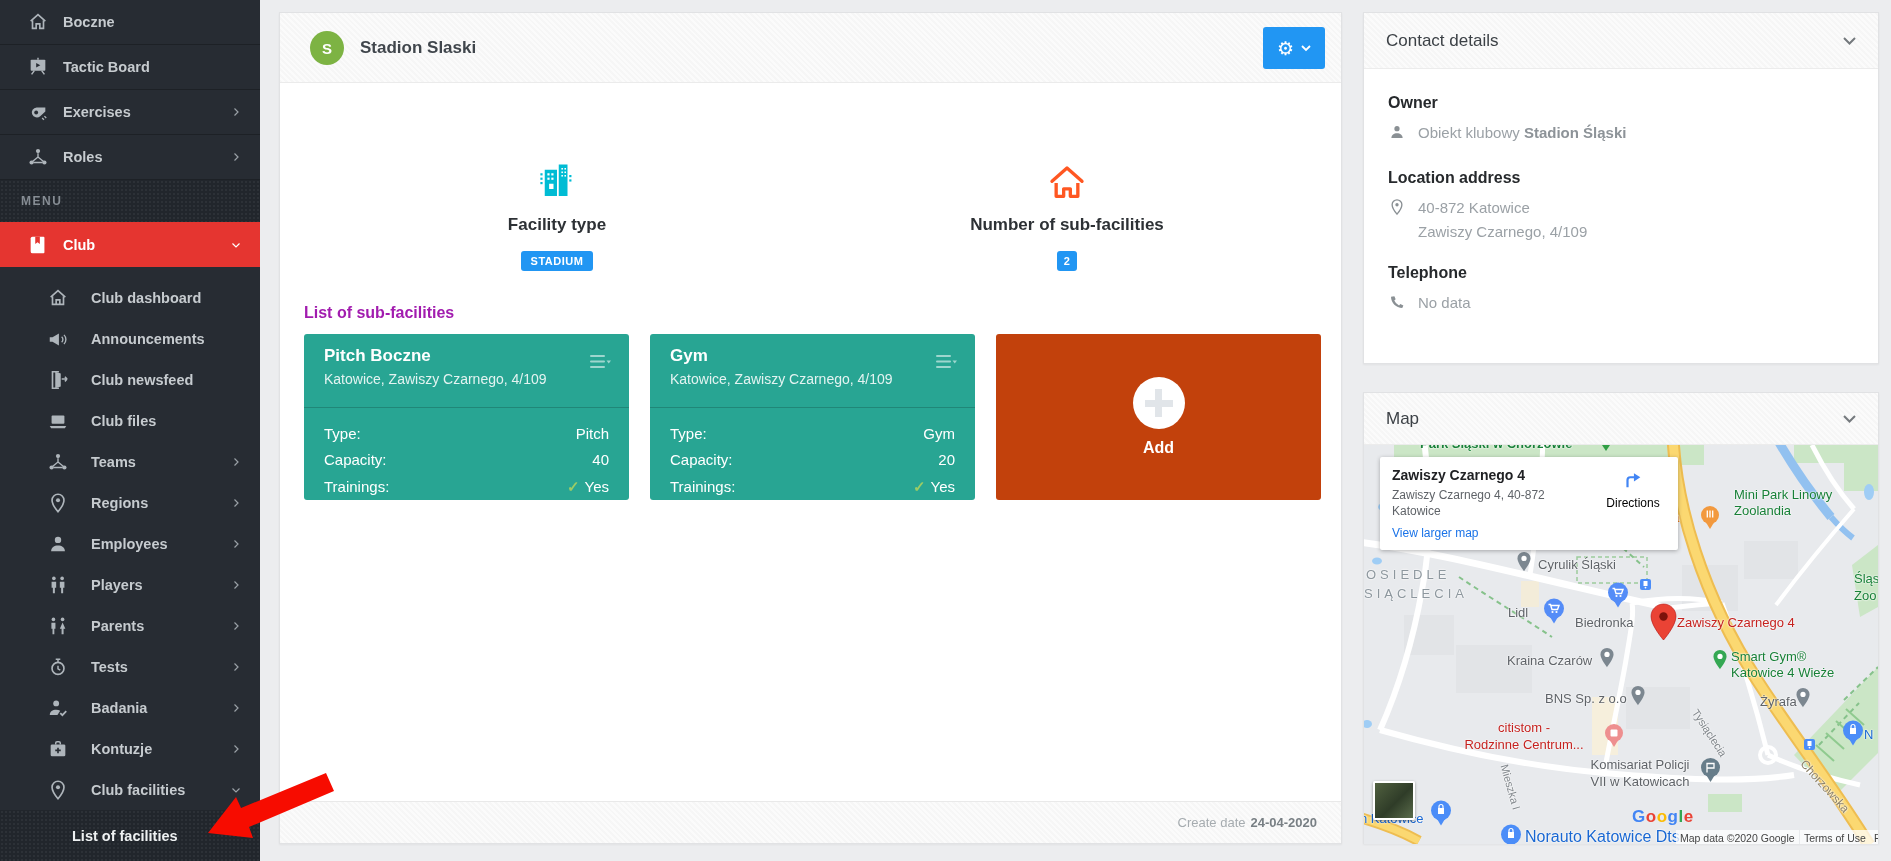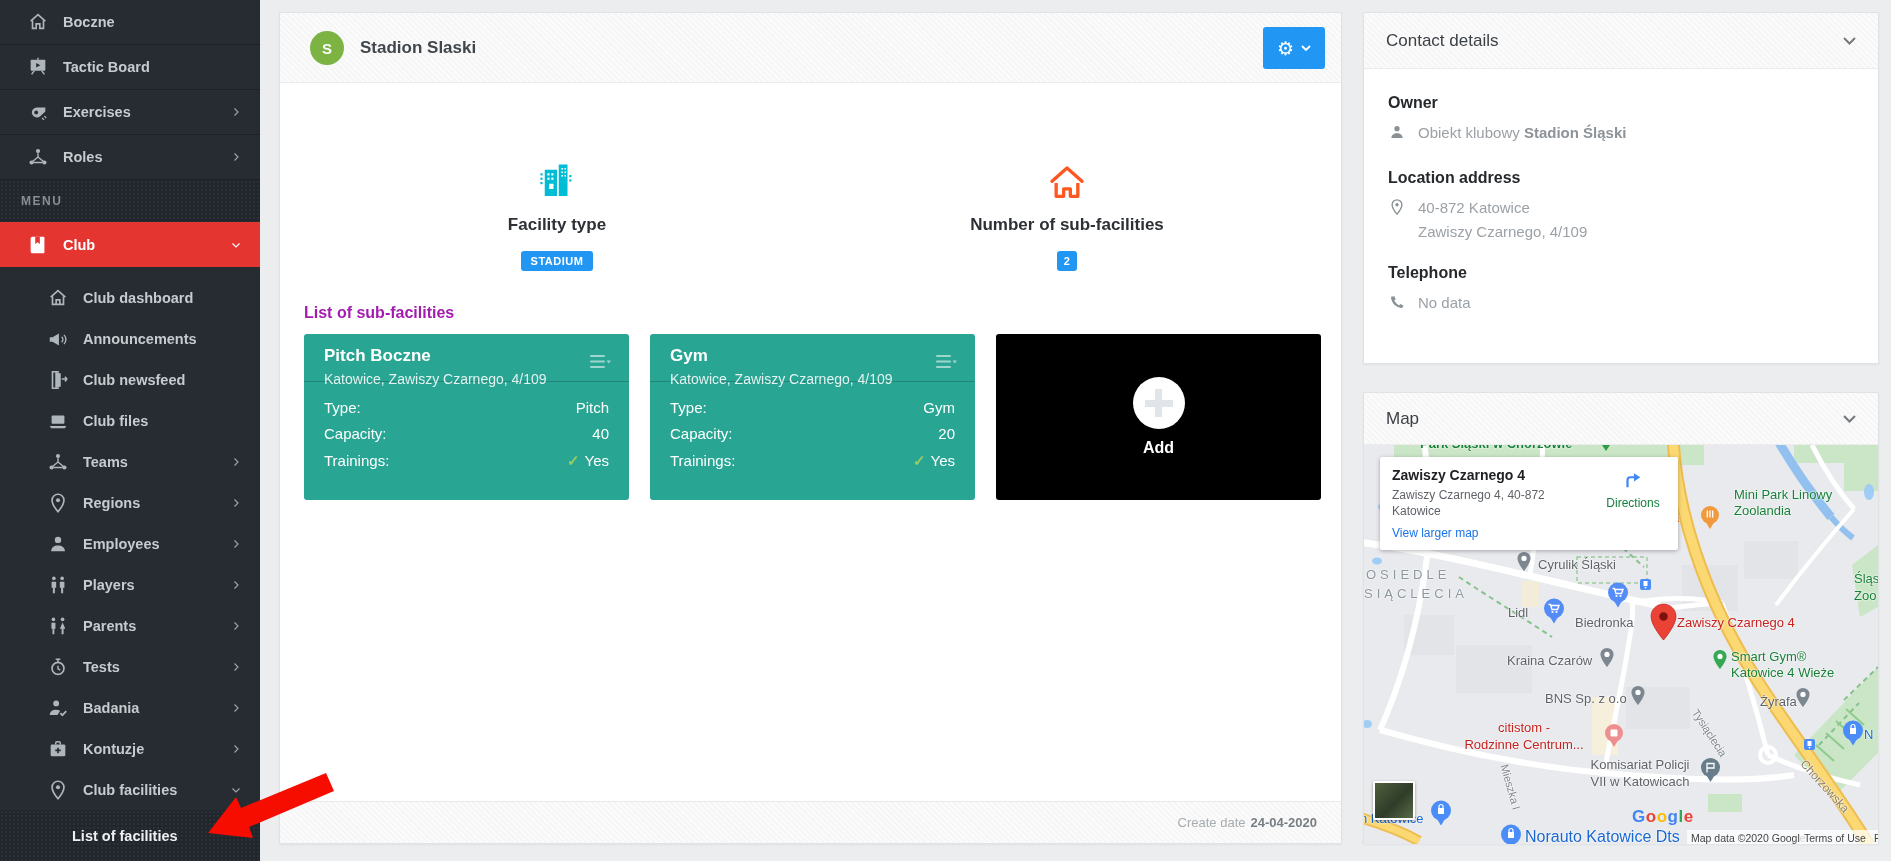--- a/index.html
+++ b/index.html
@@ -20,21 +20,21 @@
   .side-item .ic { width:22px; height:22px; margin-right:14px; color:#aeb5bb; flex:none; }
   .side-item .ic svg { width:22px; height:22px; }
   .chev { position:absolute; right:18px; top:50%; margin-top:-6px; width:12px; height:12px; color:#9aa1a7; }
   .chev svg { width:12px; height:12px; }
   .menu-band { height:42px; display:flex; align-items:center; padding-left:21px; color:#868d94; font-size:12px; font-weight:bold; letter-spacing:1.5px;
     background-color:#21262c; background-image:radial-gradient(rgba(255,255,255,0.05) 1px, transparent 1px); background-size:4px 4px; }
   .club-item { height:45px; background:#e53530; color:#fff; }
   .club-item .ic { color:#fff; }
   .club-item .chev { color:#fff; }
   .sub-group { padding-top:10px; }
-  .sub-item { height:41px; padding-left:47px; font-weight:bold; }
+  .sub-item { height:41px; padding-left:47px; font-weight:bold;gap:8px; }
   .facilities-band { height:51px; display:flex; align-items:center; padding-left:72px; color:#eef1f2; font-size:14.5px; font-weight:bold; cursor:pointer;
     background-color:#21262c; background-image:radial-gradient(rgba(255,255,255,0.05) 1px, transparent 1px); background-size:4px 4px; }
 
   
   .main-card { position:absolute; left:279px; top:12px; width:1063px; height:832px; background:#fff; border:1px solid #e1e2e4; box-shadow:0 1px 2px rgba(0,0,0,0.05); }
   .texture { background-color:#fbfbfb; background-image:repeating-linear-gradient(45deg, rgba(0,0,0,0.018) 0 2px, transparent 2px 4px); }
   .main-header { position:relative; height:70px; border-bottom:1px solid #ebebeb; }
   .avatar { position:absolute; left:30px; top:18px; width:34px; height:34px; border-radius:50%; background:#7db343; color:#fff; font-size:15px; font-weight:bold; display:flex; align-items:center; justify-content:center; }
   .main-title { position:absolute; left:80px; top:0; line-height:70px; font-size:17px; font-weight:bold; color:#40464c; }
   .gear-btn { position:absolute; right:16px; top:14px; width:62px; height:42px; background:#2196f3; border:none; border-radius:3px; color:#fff; display:flex; align-items:center; justify-content:center; gap:7px; cursor:pointer; }
@@ -45,28 +45,28 @@
   .stat-r { left:637px; top:146px; }
   .stat .sicon { height:44px; display:flex; align-items:flex-end; justify-content:center; }
   .stat .slabel { margin-top:12px; font-size:17px; font-weight:bold; color:#2d3135; }
   .badge { display:inline-block; margin-top:16px; background:#2196f3; color:#fff; font-size:11px; font-weight:bold; padding:4px 10px; border-radius:3px; letter-spacing:0.5px; }
   .badge.sq { padding:4px 7px; }
 
   .section-title { position:absolute; left:24px; top:291px; font-size:16px; font-weight:bold; color:#a21caf; }
 
   .cards-row { position:absolute; left:24px; top:321px; display:flex; gap:21px; }
   .fac-card { position:relative; width:325px; height:166px; background:#28a593; border-radius:3px; color:#fff; }
-  .fac-head { height:48px; padding:12px 20px; border-bottom:1px solid rgba(0,0,0,0.18); }
+  .fac-head { height:74px; padding:12px 20px; border-bottom:1px solid rgba(0,0,0,0.18); }
   .fac-name { font-size:17px; font-weight:bold; }
   .fac-addr { margin-top:5px; font-size:14px; color:rgba(255,255,255,0.87); }
   .fac-menu { position:absolute; top:21px; right:18px; cursor:pointer; }
   .fac-body { padding:13px 20px 0; }
   .frow { display:flex; justify-content:space-between; font-size:15px; line-height:1.75; }
   .check { color:#9ccc65; font-weight:bold; margin-right:5px; }
-  .add-card { width:325px; height:166px; background:#000000; border-radius:3px; display:flex; flex-direction:column; align-items:center; justify-content:center; cursor:pointer; }
+  .add-card { width:325px; height:166px; background:#c2410c; border-radius:3px; display:flex; flex-direction:column; align-items:center; justify-content:center; cursor:pointer; }
   .add-circle { position:relative; width:52px; height:52px; background:#fff; border-radius:50%; }
   .add-circle::before { content:""; position:absolute; left:12px; top:22.5px; width:28px; height:7px; background:#e1e5e9; }
   .add-circle::after  { content:""; position:absolute; left:22.5px; top:12px; width:7px; height:28px; background:#e1e5e9; }
   .add-label { margin-top:10px; color:#fff; font-weight:bold; font-size:16px; }
 
   .main-footer { position:absolute; left:0; right:0; bottom:0; height:42px; border-top:1px solid #e9e9e9; display:flex; align-items:center; justify-content:flex-end; padding-right:24px; font-size:13px; color:#a6acb0; }
   .main-footer b { color:#787f84; margin-left:5px; }
 
   
   .panel { position:absolute; left:1363px; width:516px; background:#fff; border:1px solid #e1e2e4; box-shadow:0 1px 2px rgba(0,0,0,0.05); }
@@ -95,21 +95,21 @@
   .mpin { position:absolute; z-index:2; }
   .tcenter { text-align:center; } .tright { text-align:left; }
   .park-tri { width:0; height:0; border-left:8px solid transparent; border-right:8px solid transparent; border-top:12px solid #2f9e44; }
 
   .info-box { position:absolute; left:16px; top:12px; width:298px; height:93px; background:#fff; border-radius:2px; box-shadow:0 1px 4px rgba(0,0,0,0.3); padding:10px 12px; z-index:6; }
   .ib-title { font-size:14px; font-weight:bold; color:#202124; }
   .ib-addr { margin-top:4px; width:185px; font-size:12px; color:#5f6368; line-height:1.35; }
   .ib-link { display:inline-block; margin-top:7px; font-size:12px; color:#1a73e8; text-decoration:none; cursor:pointer; }
   .ib-dir { position:absolute; right:10px; top:12px; width:70px; text-align:center; cursor:pointer; }
   .ib-dir svg { margin:0 auto; }
-  .ib-dir-label { display:block; margin-top:5px; font-size:12px; color:#15803d; }
+  .ib-dir-label { display:block; margin-top:5px; font-size:12px; color:#000000; }
 
   .sat-thumb { position:absolute; left:9px; top:336px; width:42px; height:39px; border:2px solid #fff; border-radius:2px; box-shadow:0 1px 3px rgba(0,0,0,0.4); background:linear-gradient(135deg,#50603f,#2f3c28 55%,#5a6c4b); z-index:4; cursor:pointer; }
   .glogo { position:absolute; left:268px; top:362px; font-size:17px; font-weight:bold; letter-spacing:0.5px; z-index:4; }
   .g1,.g4 { color:#4285F4; } .g2,.g6 { color:#EA4335; } .g3 { color:#FBBC05; } .g5 { color:#34A853; }
   .attr { position:absolute; top:385px; font-size:10.5px; color:#444; background:rgba(255,255,255,0.75); padding:2px 4px; z-index:4; }
 
   .arrow-svg { position:absolute; left:0; top:0; width:1891px; height:861px; pointer-events:none; z-index:60; }
 </style>
 </head>
 <body>
@@ -789,21 +789,21 @@
             <path d="M6 20v-8a3 3 0 013-3h6" stroke="#4285f4" stroke-width="2.4" fill="none"></path>
             <path d="M13 4.5l7 4.5-7 4.5z" fill="#4285f4"></path>
           </svg>
         <span class="ib-dir-label">Directions</span>
       </div>
     </div>
 
     <div class="sat-thumb"></div>
 
     <div class="glogo"><span class="g1">G</span><span class="g2">o</span><span class="g3">o</span><span class="g4">g</span><span class="g5">l</span><span class="g6">e</span></div>
-    <div class="attr" style="left:312px;margin-left:11px;">Map data ©2020 Google</div>
+    <div class="attr" style="left:312px;">Map data ©2020 Google</div>
     <div class="attr" style="left:436px; text-decoration:none;">Terms of Use</div>
     <div class="attr" style="left:506px;">R</div>
   </div>
 </section>
 
 <svg class="arrow-svg">
   <polygon points="326,773 241,808 236,797 208,833 253,838 249,827 334,791" fill="#f70c00"></polygon>
 </svg>
 
 </body></html>

